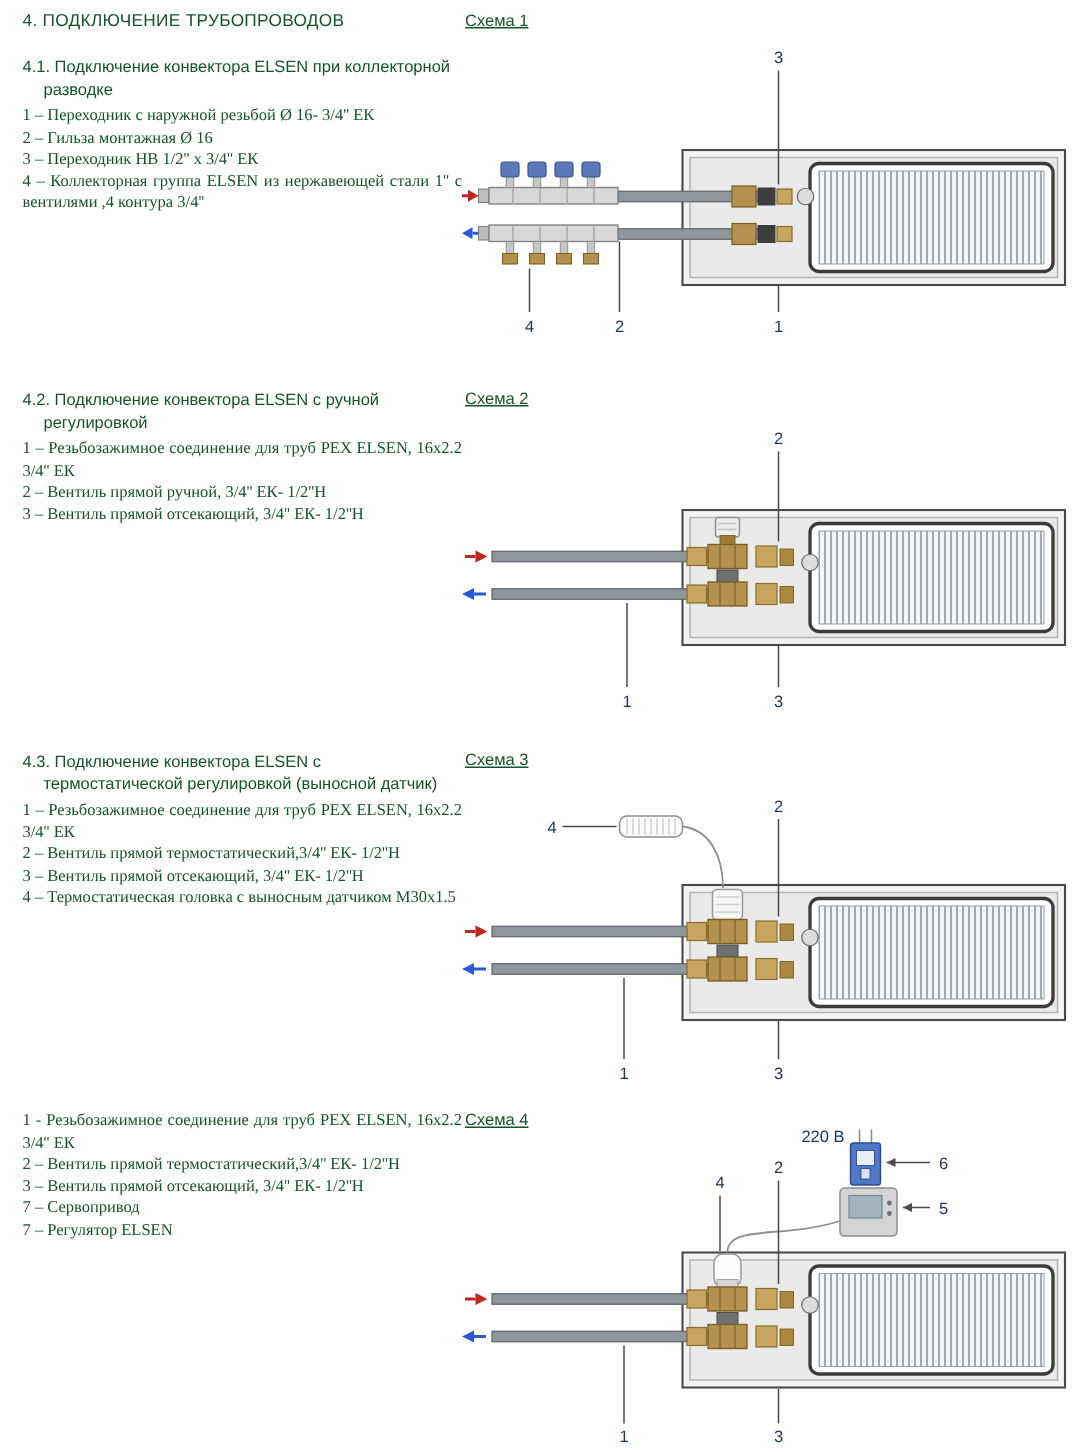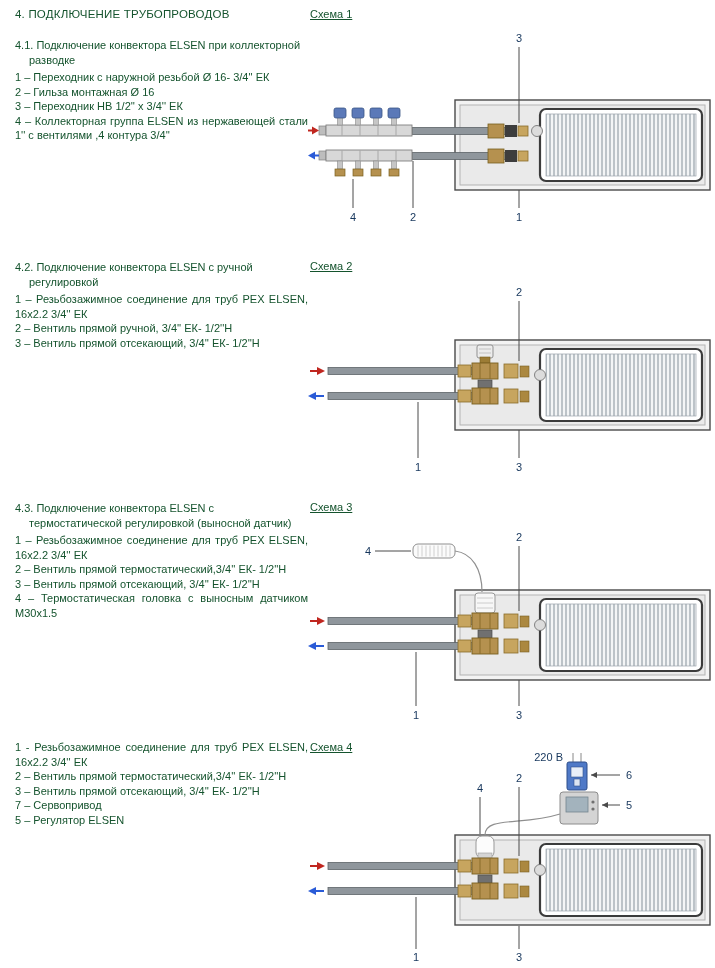--- a/index.html
+++ b/index.html
@@ -1,21 +1,21 @@
 <!DOCTYPE html>
 <html><head>
 <meta charset="utf-8">
 <style>
   html,body{margin:0;padding:0;background:#ffffff;}
   .page{position:relative;width:715px;height:968px;background:#ffffff;overflow:hidden;
         font-family:"Liberation Sans","DejaVu Sans",sans-serif;color:#14532d;padding-left:41px;}
   .title{position:absolute;left:15px;top:8px;font-size:11.5px;letter-spacing:.2px;}
   .sec{position:absolute;left:15px;width:293px;font-size:11px;line-height:14.5px;}
   .heading{padding-left:14px;text-indent:-14px;margin:0 0 3px 0;}
-  .item{text-align:justify;}
+  .item{text-align:justify;font-family:Liberation Serif, serif;}
   .schema-label{position:absolute;font-size:11px;text-decoration:underline;}
   svg.diagram{position:absolute;}
   svg text{font-family:"Liberation Sans","DejaVu Sans",sans-serif;font-size:11px;fill:#16365c;}
   .callout-line{stroke:#4a4a4a;stroke-width:1;fill:none;}
   .wire{stroke:#8f8f8f;stroke-width:1.2;fill:none;}
 </style>
 </head>
 <body>
 
 <div class="page">
@@ -43,21 +43,21 @@
     <div class="item">2 – Вентиль прямой термостатический,3/4'' ЕК- 1/2''Н</div>
     <div class="item">3 – Вентиль прямой отсекающий, 3/4'' ЕК- 1/2''Н</div>
     <div class="item">4 – Термостатическая головка с выносным датчиком М30х1.5</div>
   </section>
 
   <section class="sec" style="top:740px">
     <div class="item">1 - Резьбозажимное соединение для труб PEX ELSEN, 16х2.2 3/4'' ЕК</div>
     <div class="item">2 – Вентиль прямой термостатический,3/4'' ЕК- 1/2''Н</div>
     <div class="item">3 – Вентиль прямой отсекающий, 3/4'' ЕК- 1/2''Н</div>
     <div class="item">7 – Сервопривод</div>
-    <div class="item">5 – Регулятор ELSEN</div>
+    <div class="item">7 – Регулятор ELSEN</div>
   </section>
 
   <div class="schema-label" style="left:310px;top:8px">Схема 1</div>
   <div class="schema-label" style="left:310px;top:260px">Схема 2</div>
   <div class="schema-label" style="left:310px;top:501px">Схема 3</div>
   <div class="schema-label" style="left:310px;top:741px">Схема 4</div>
 
   <svg class="diagram" style="left:308px;top:25px" width="405" height="215" viewBox="0 0 405 215">
     <defs>
       <pattern id="h1" width="4" height="8" patternUnits="userSpaceOnUse">

